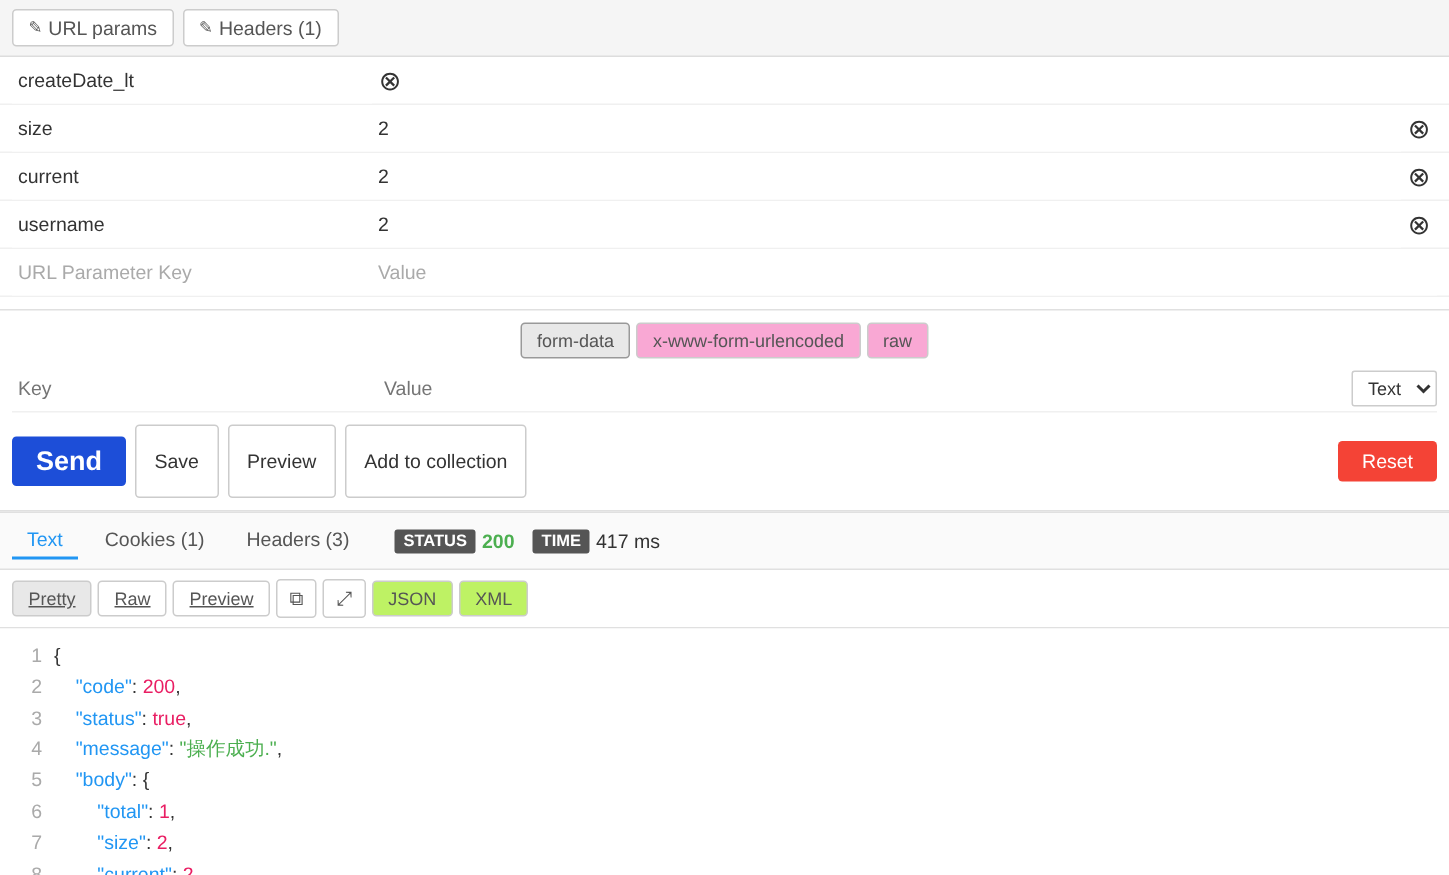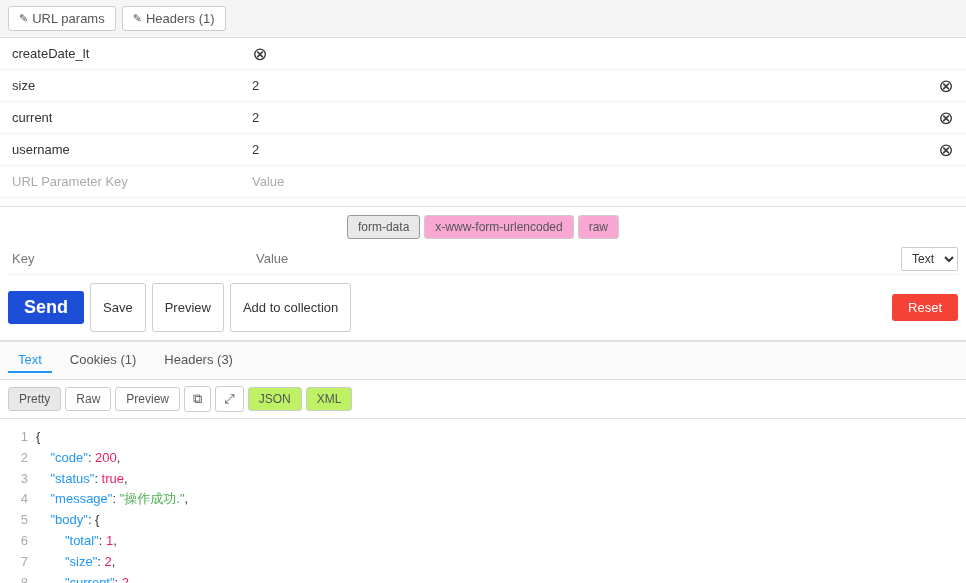--- a/index.html
+++ b/index.html
@@ -240,20 +240,21 @@
       border-bottom: 1px solid #e0e0e0;
     }
     .view-btn {
       padding: 4px 10px;
       border: 1px solid #ccc;
       border-radius: 3px;
       background: #fff;
       cursor: pointer;
       font-size: 12px;
       color: #555;
+      text-decoration: underline;
     }
     .view-btn.active {
       background: #e8e8e8;
     }
     .view-icon-btn {
       padding: 4px 8px;
       border: 1px solid #ccc;
       border-radius: 3px;
       background: #fff;
       cursor: pointer;
@@ -368,20 +369,26 @@
   <button class="btn-add-collection">Add to collection</button>
   <button class="btn-reset">Reset</button>
 </div>
 
 <div class="separator"></div>
 
 <div class="response-tabs">
   <span class="resp-tab active">Text</span>
   <span class="resp-tab">Cookies (1)</span>
   <span class="resp-tab">Headers (3)</span>
+  <div class="status-badge">
+    <span class="status-label">STATUS</span>
+    <span class="status-code">200</span>
+    <span class="time-label">TIME</span>
+    <span class="time-value">417 ms</span>
+  </div>
 </div>
 
 <div class="view-bar">
   <button class="view-btn active">Pretty</button>
   <button class="view-btn">Raw</button>
   <button class="view-btn">Preview</button>
   <button class="view-icon-btn" title="Copy">⧉</button>
   <button class="view-icon-btn" title="Expand">⤢</button>
   <button class="format-btn">JSON</button>
   <button class="format-btn">XML</button>

